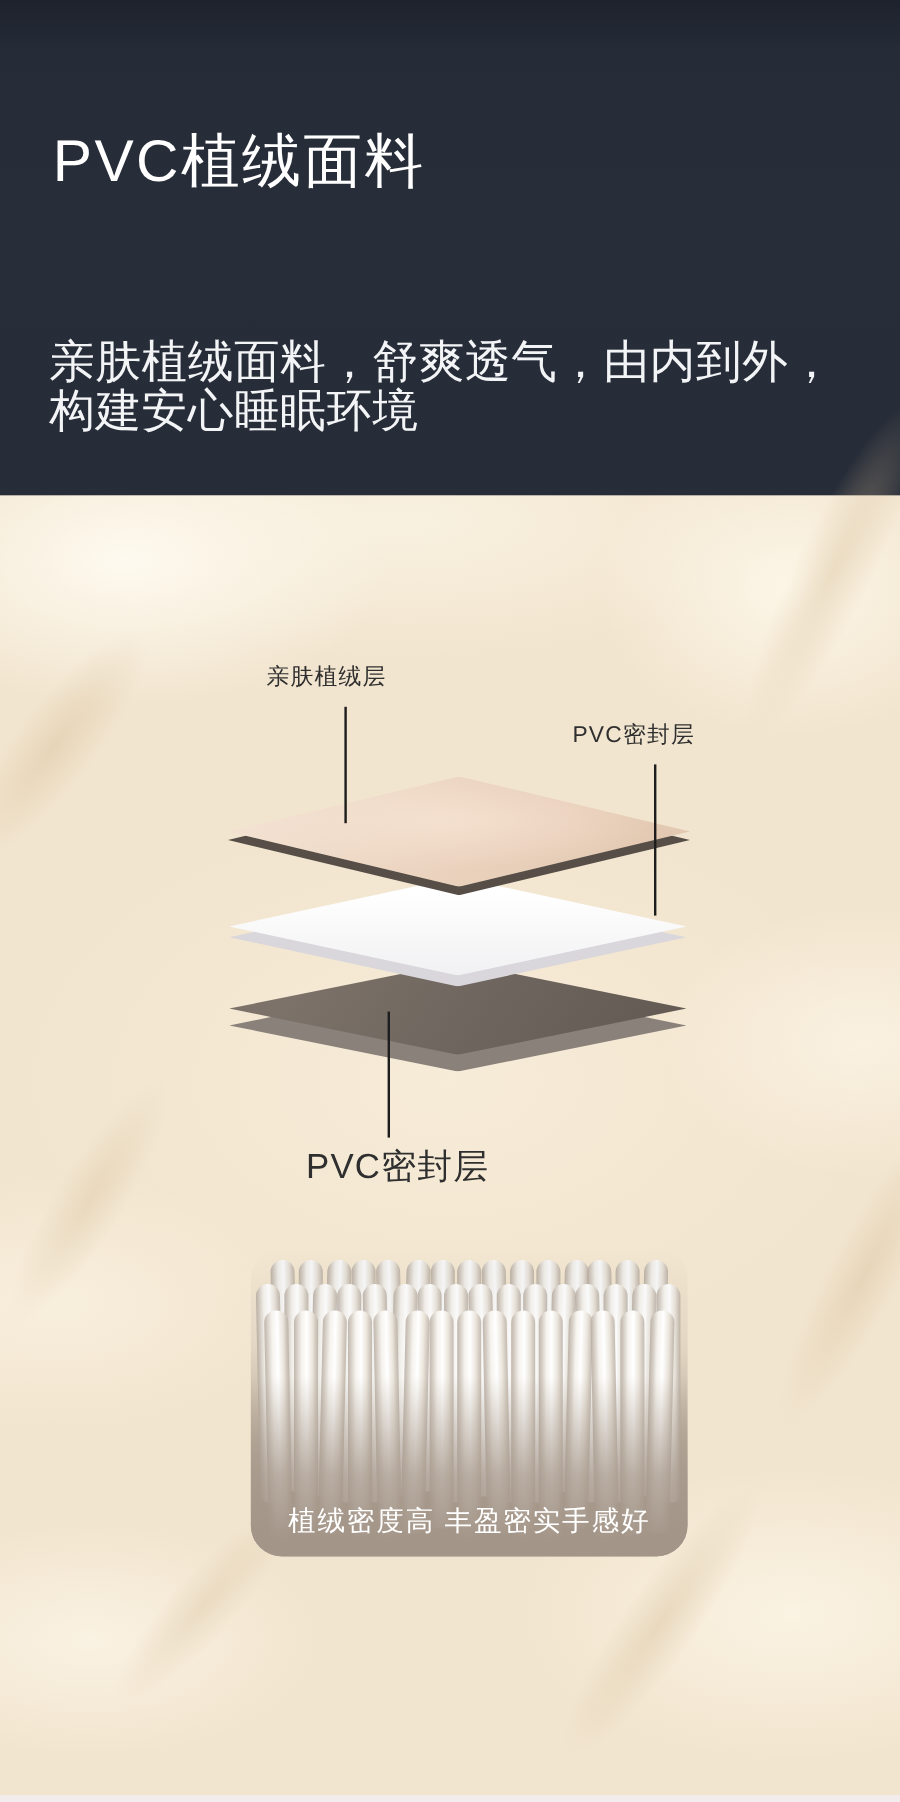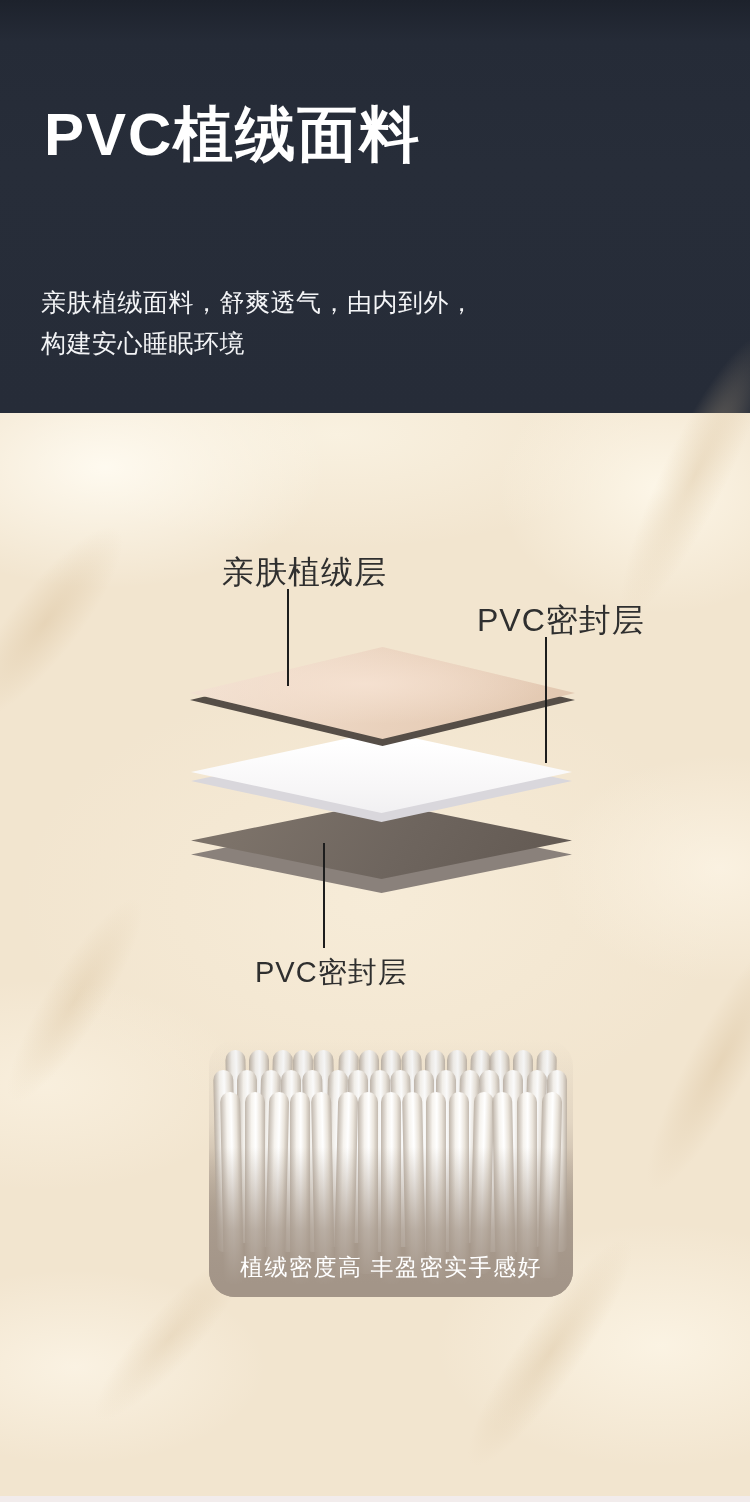--- a/index.html
+++ b/index.html
@@ -10,26 +10,26 @@
     background:#f2e5cf;
   }
 
   
   .hero {
     position:absolute; left:0; top:0; width:750px; height:413px;
     background:linear-gradient(180deg,#1d222c 0%,#252b37 10%,#272d39 40%,#262c38 100%);
   }
   .hero-title {
     position:absolute; left:44px; top:94px;
-    color:#ffffff; font-size:60px; line-height:82px; font-weight:700;
+    color:#ffffff; font-size:49px; line-height:82px; font-weight:400;
     letter-spacing:2px; white-space:nowrap;
   }
   .hero-sub {
     position:absolute; left:41px; top:282px;
-    color:#f3f4f6; font-size:25px; line-height:41px; font-weight:400;
+    color:#f3f4f6; font-size:38px; line-height:41px; font-weight:400;
     letter-spacing:0.5px; white-space:nowrap;
   }
 
   
   .body-bg {
     position:absolute; left:0; top:413px; width:750px; height:1084px;
     background:#f2e5cf;
   }
   .body-bg .sheen {
     position:absolute; inset:0;
@@ -70,21 +70,21 @@
   .dark-under  { left:191px; top:816px; width:381px; height:77px; background:#8a817b; }
   .dark-face   { left:191px; top:802px; width:381px; height:77px;
                  background:linear-gradient(122deg,#7c7269 15%,#6e655e 55%,#645b54 90%); }
 
   .leader { position:absolute; width:2px; background:#1d1d1d; }
   .l1 { left:287px; top:589px; height:97px; }
   .l2 { left:545px; top:637px; height:126px; }
   .l3 { left:323px; top:843px; height:105px; }
 
   .diag-label {
-    position:absolute; color:#2f2f2f; font-size:32px; font-weight:500;
+    position:absolute; color:#2f2f2f; font-size:19px; font-weight:500;
     letter-spacing:1px; white-space:nowrap;
   }
   .lab-top { left:222px; top:551px; }
   .lab-mid { left:477px; top:599px; }
   .lab-bottom { left:255px; top:953px; font-size:29px; }
 
   
   .flock-card {
     position:absolute; left:209px; top:1040px; width:364px; height:257px;
     border-radius:26px; overflow:hidden;

